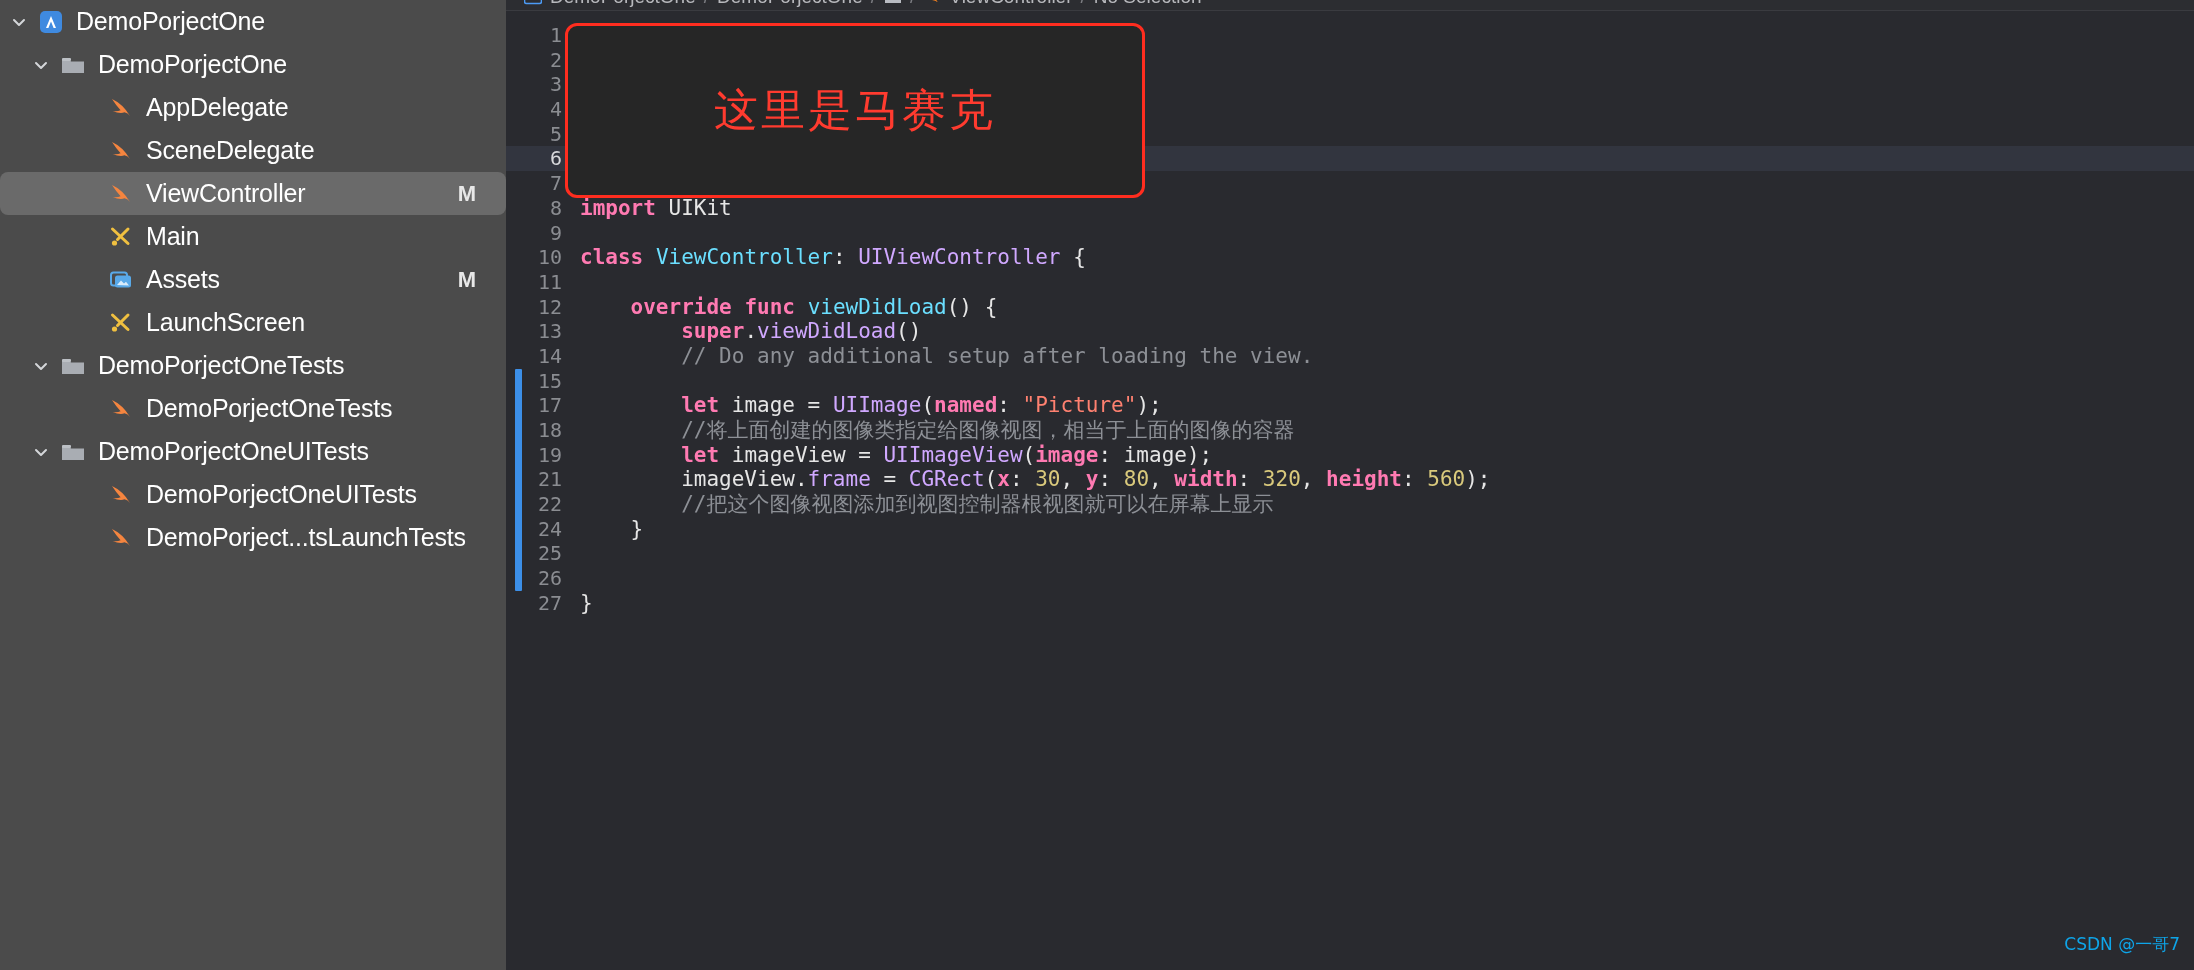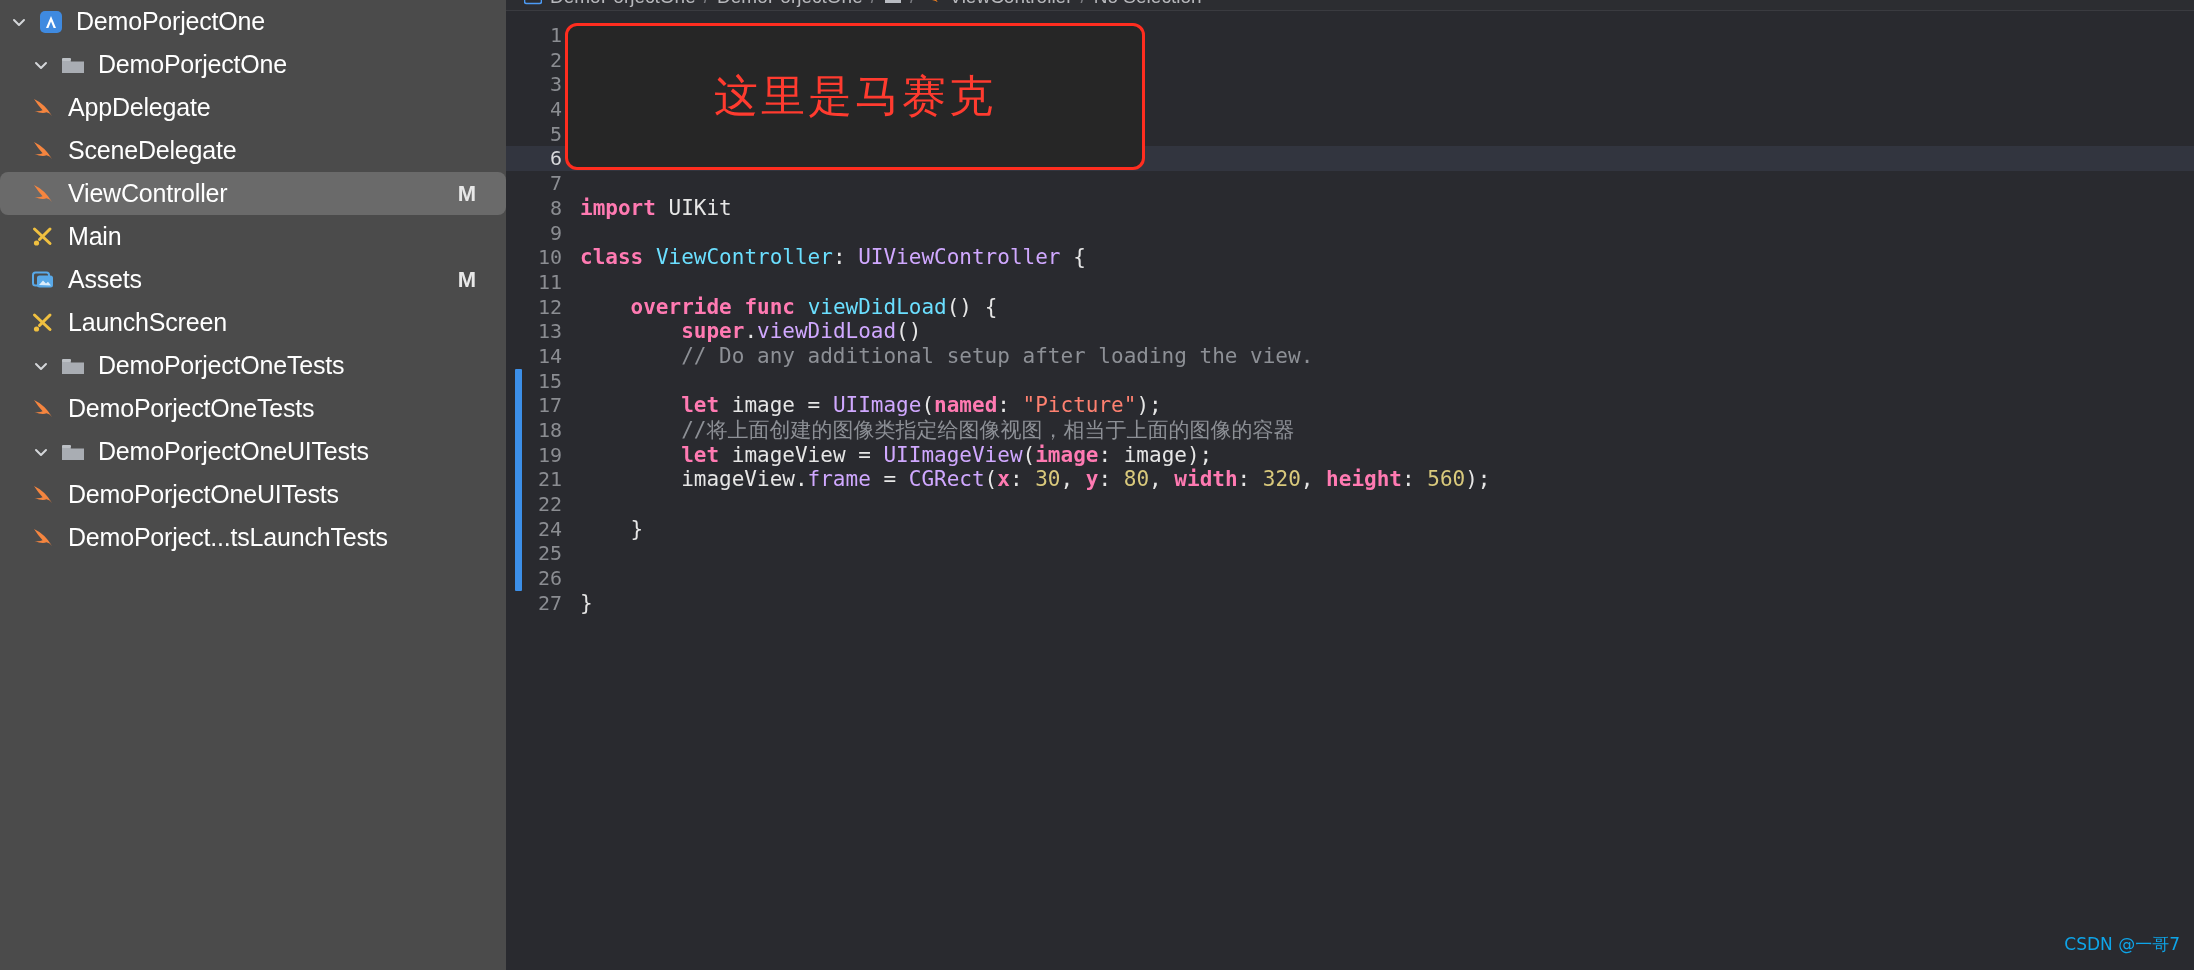--- a/index.html
+++ b/index.html
@@ -25,21 +25,21 @@
     height:43px;
     color:#ffffff;
     font-size:25px;
     white-space:nowrap;
     position:relative;
     border-radius:8px;
   }
   .nav-row.selected { background:#6a6a6a; }
   .indent-0 { padding-left:8px; }
   .indent-1 { padding-left:30px; }
-  .indent-2 { }
+  .indent-2 { padding-left:78px; }
 
   .twisty {
     width:22px; flex:0 0 22px; display:flex;
     align-items:center; justify-content:center;
     color:#d6d6d6; font-size:16px; margin-right:4px;
   }
   .twisty svg { display:block; }
   .icon-slot {
     width:34px; flex:0 0 34px;
     display:flex; align-items:center; justify-content:center;
@@ -107,21 +107,21 @@
   .prop { color:#d0a8ff; }
   .str  { color:#ff8170; }
   .num  { color:#d9c97c; }
   .cmt  { color:#8d9096; }
   .pln  { color:#e6e6e6; }
 
   
   #redact-box {
     position:absolute;
     left:59px; top:12px;
-    width:580px; height:147px;
+    width:580px; height:175px;
     background:#262626;
     border:3px solid #ff2d1f;
     border-radius:12px;
     display:flex; align-items:center; justify-content:center;
     z-index:6;
   }
   #redact-box .redact-text {
     color:#ff3b2f;
     font-size:44px;
     letter-spacing:3px;
@@ -336,21 +336,21 @@
           <div class="code-line"><span class="ln">10</span><span class="src"><span class="kw">class</span><span class="pln"> </span><span class="cls">ViewController</span><span class="pln">: </span><span class="type">UIViewController</span><span class="pln"> {</span></span></div>
           <div class="code-line"><span class="ln">11</span><span class="src"></span></div>
           <div class="code-line"><span class="ln">12</span><span class="src"><span class="pln">    </span><span class="kw">override</span><span class="pln"> </span><span class="kw">func</span><span class="pln"> </span><span class="fn">viewDidLoad</span><span class="pln">() {</span></span></div>
           <div class="code-line"><span class="ln">13</span><span class="src"><span class="pln">        </span><span class="kw">super</span><span class="pln">.</span><span class="prop">viewDidLoad</span><span class="pln">()</span></span></div>
           <div class="code-line"><span class="ln">14</span><span class="src"><span class="cmt">        // Do any additional setup after loading the view.</span></span></div>
           <div class="code-line"><span class="ln">15</span><span class="src"></span></div>
           <div class="code-line"><span class="ln">17</span><span class="src"><span class="pln">        </span><span class="kw">let</span><span class="pln"> image = </span><span class="type">UIImage</span><span class="pln">(</span><span class="kw">named</span><span class="pln">: </span><span class="str">"Picture"</span><span class="pln">);</span></span></div>
           <div class="code-line"><span class="ln">18</span><span class="src"><span class="cmt">        //将上面创建的图像类指定给图像视图，相当于上面的图像的容器</span></span></div>
           <div class="code-line"><span class="ln">19</span><span class="src"><span class="pln">        </span><span class="kw">let</span><span class="pln"> imageView = </span><span class="type">UIImageView</span><span class="pln">(</span><span class="kw">image</span><span class="pln">: image);</span></span></div>
           <div class="code-line"><span class="ln">21</span><span class="src"><span class="pln">        imageView.</span><span class="prop">frame</span><span class="pln"> = </span><span class="type">CGRect</span><span class="pln">(</span><span class="kw">x</span><span class="pln">: </span><span class="num">30</span><span class="pln">, </span><span class="kw">y</span><span class="pln">: </span><span class="num">80</span><span class="pln">, </span><span class="kw">width</span><span class="pln">: </span><span class="num">320</span><span class="pln">, </span><span class="kw">height</span><span class="pln">: </span><span class="num">560</span><span class="pln">);</span></span></div>
-          <div class="code-line"><span class="ln">22</span></div>
+          <div class="code-line"><span class="ln">22</span><span class="src"><span class="cmt">        //把这个图像视图添加到视图控制器根视图就可以在屏幕上显示</span></span></div>
           <div class="code-line"><span class="ln">24</span><span class="src"><span class="pln">    }</span></span></div>
           <div class="code-line"><span class="ln">25</span><span class="src"></span></div>
           <div class="code-line"><span class="ln">26</span><span class="src"></span></div>
           <div class="code-line"><span class="ln">27</span><span class="src"><span class="pln">}</span></span></div>
         </div>
 
       <div id="redact-box" style="border-color: rgb(255, 45, 31);">
         <span class="redact-text" style="color: rgb(255, 59, 47);">这里是马赛克</span>
       </div>
     </div>

